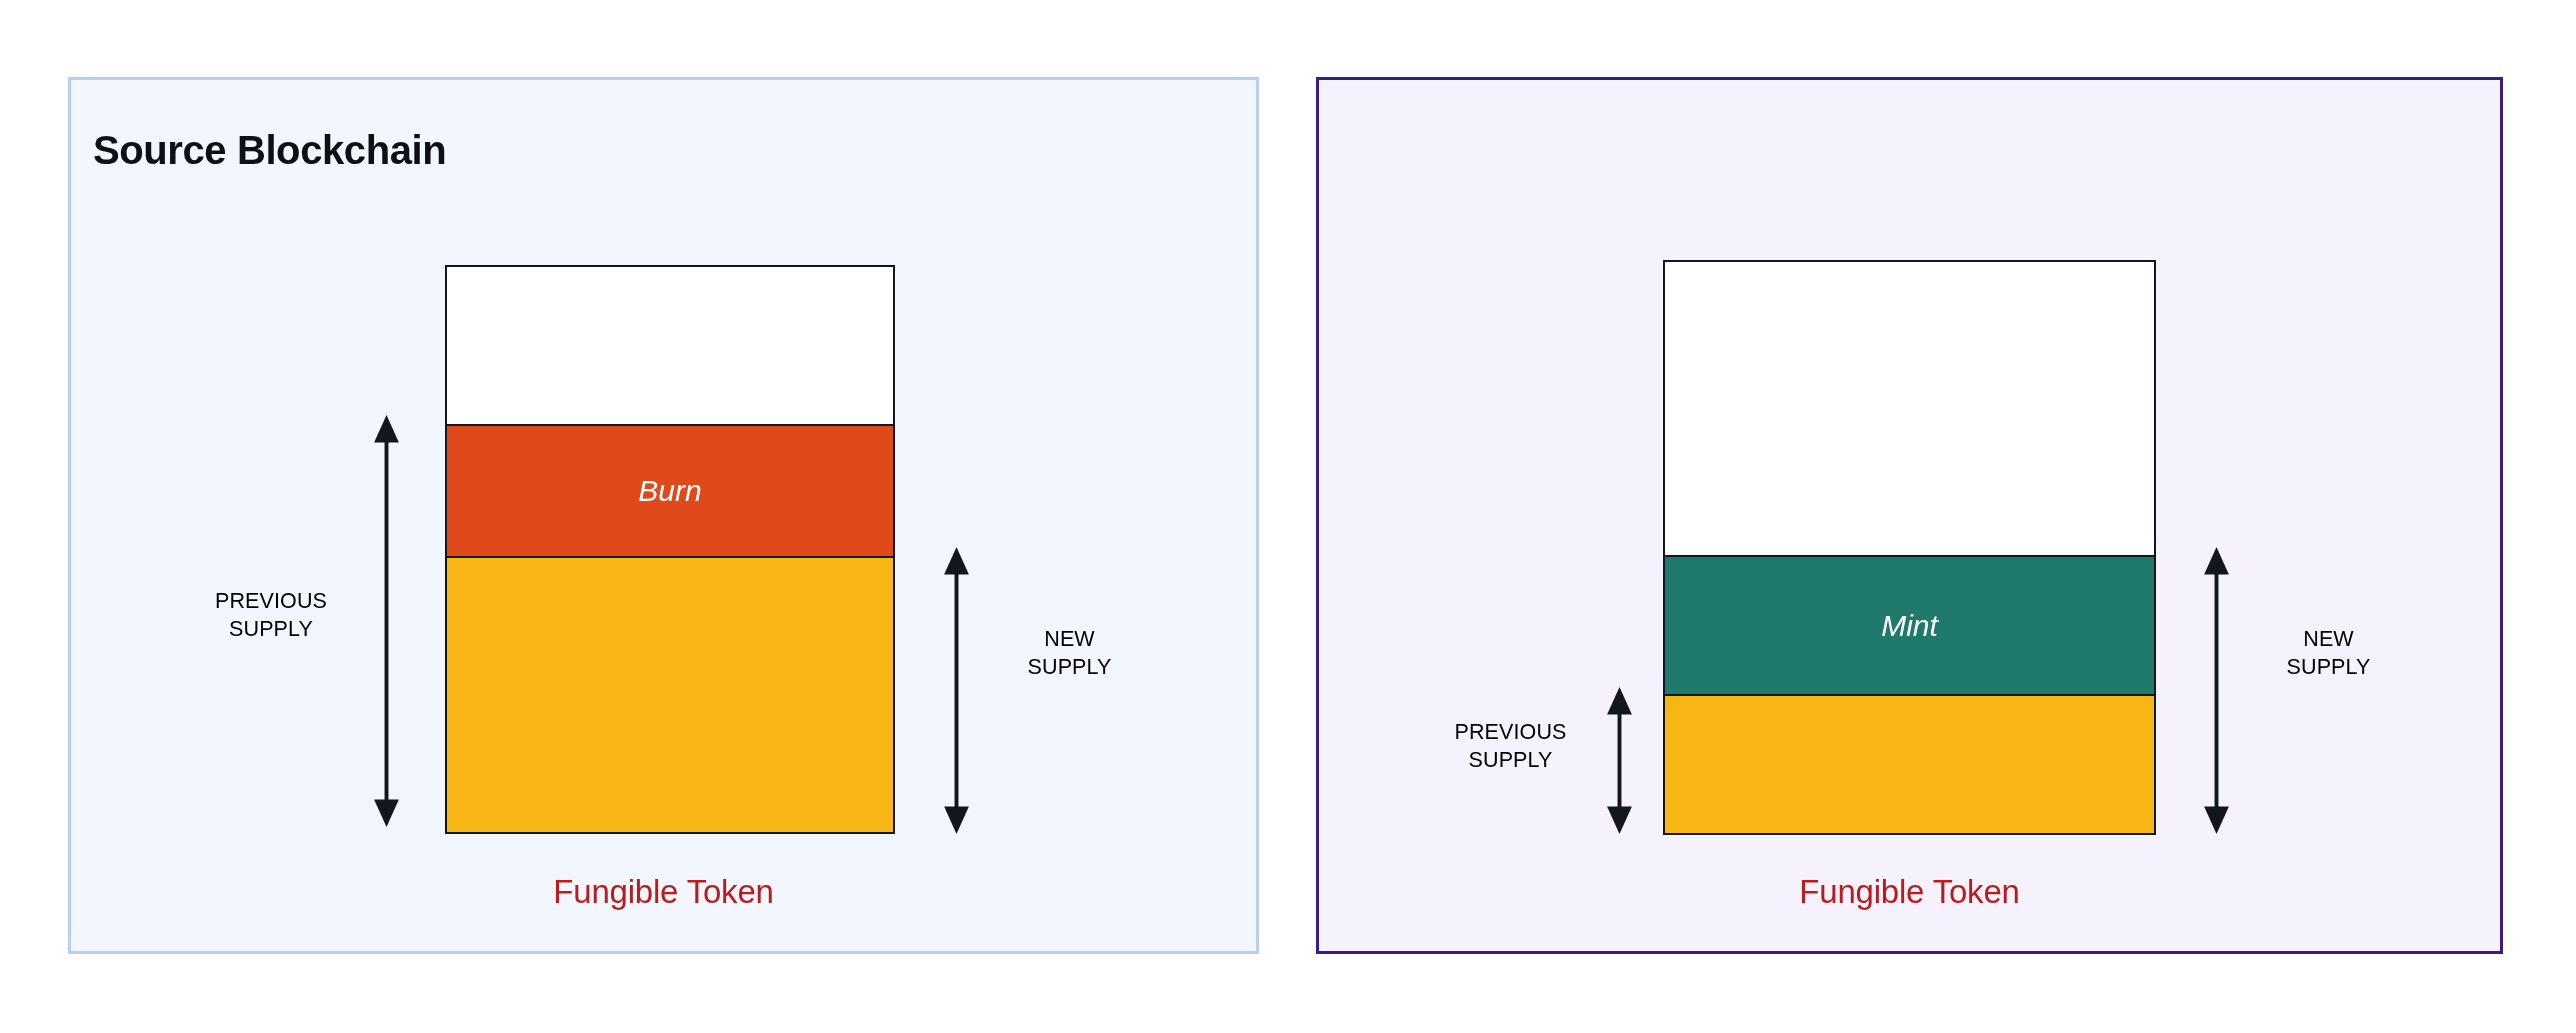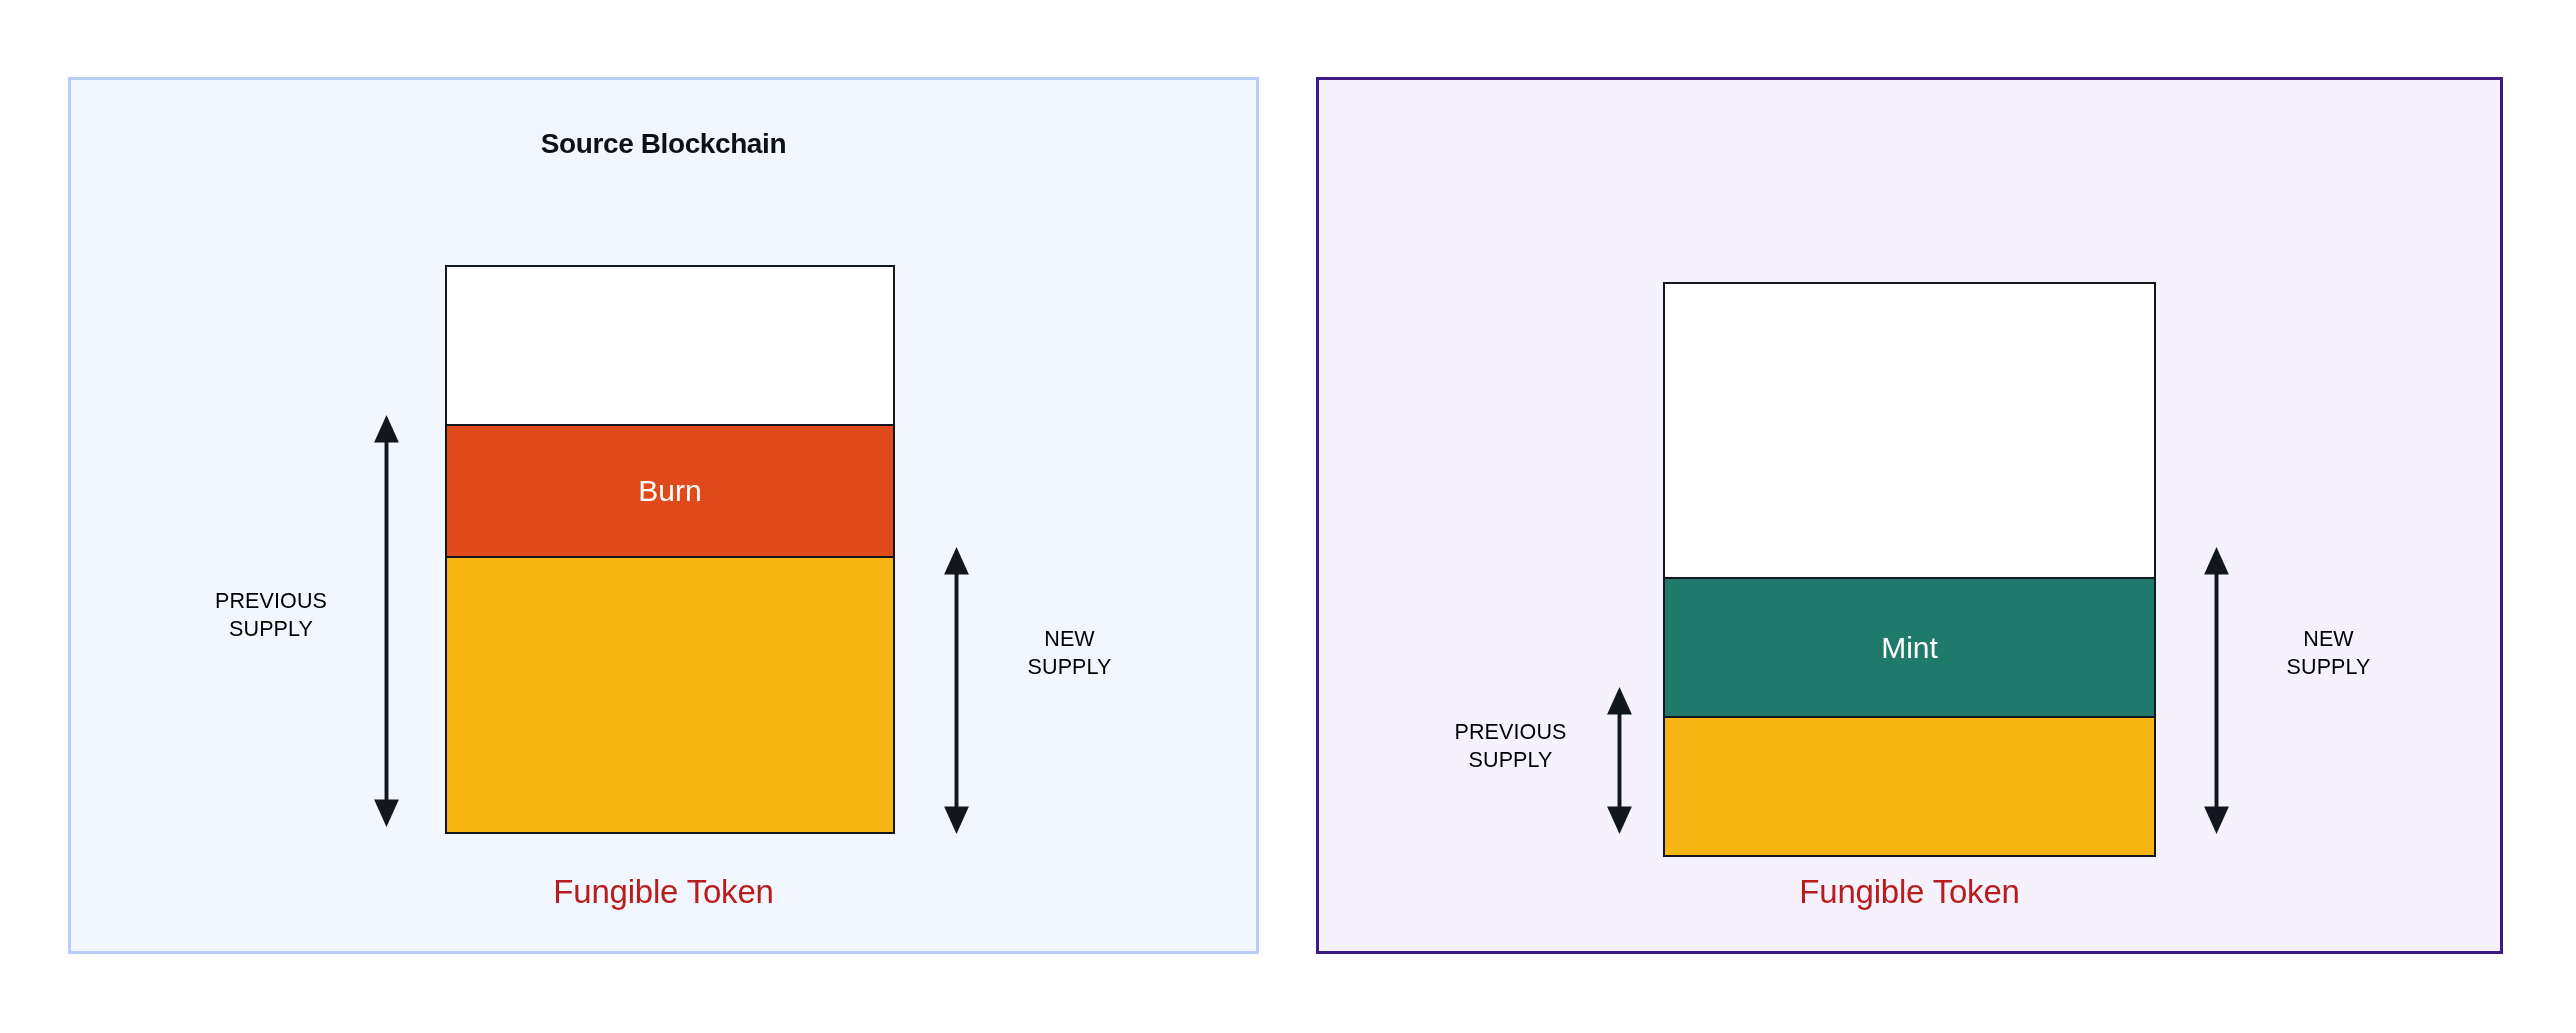--- a/index.html
+++ b/index.html
@@ -43,27 +43,27 @@
     height: 877px;
     background: #F5F2FE;
     border: 3.9px solid #3C1C84;
   }
 
   .panel-title {
     position: absolute;
     left: 0;
     right: 0;
     top: 50px;
-    text-align: center;
-    font-size: 28px;
+    font-size: 40px;
     font-weight: bold;
     color: #0D1117;
     letter-spacing: -0.4px;
     line-height: 1;
     white-space: nowrap;
+    padding-left: 22px;
   }
 
   .panel-footer {
     position: absolute;
     left: 0;
     right: 0;
     bottom: 43px;
     text-align: center;
     font-size: 33px;
     font-weight: normal;
@@ -73,20 +73,21 @@
     white-space: nowrap;
   }
 
   
   .bar {
     position: absolute;
     box-sizing: border-box;
     border: 2.6px solid #11161F;
     background: #ec4899;
     overflow: hidden;
+    font-style: italic;
   }
 
   .seg {
     position: absolute;
     left: 0;
     right: 0;
     box-sizing: border-box;
     display: flex;
     align-items: center;
     justify-content: center;
@@ -120,21 +121,20 @@
   #bar-source .seg-empty   { top: 0px;   height: 157px; }
   #bar-source .seg-action  { top: 157px; height: 134px; }
   #bar-source .seg-base    { top: 291px; height: 275px; }
 
   
   #bar-dest {
     left: 1663px;
     top: 260px;
     width: 493px;
     height: 575px;
-    margin-top: 22px;
   }
   #bar-dest .seg-empty   { top: 0px;   height: 293px; }
   #bar-dest .seg-action  { top: 293px; height: 141px; }
   #bar-dest .seg-base    { top: 434px; height: 139px; }
 
   
   .measure {
     position: absolute;
   }
   .measure svg { display: block; overflow: visible; }

